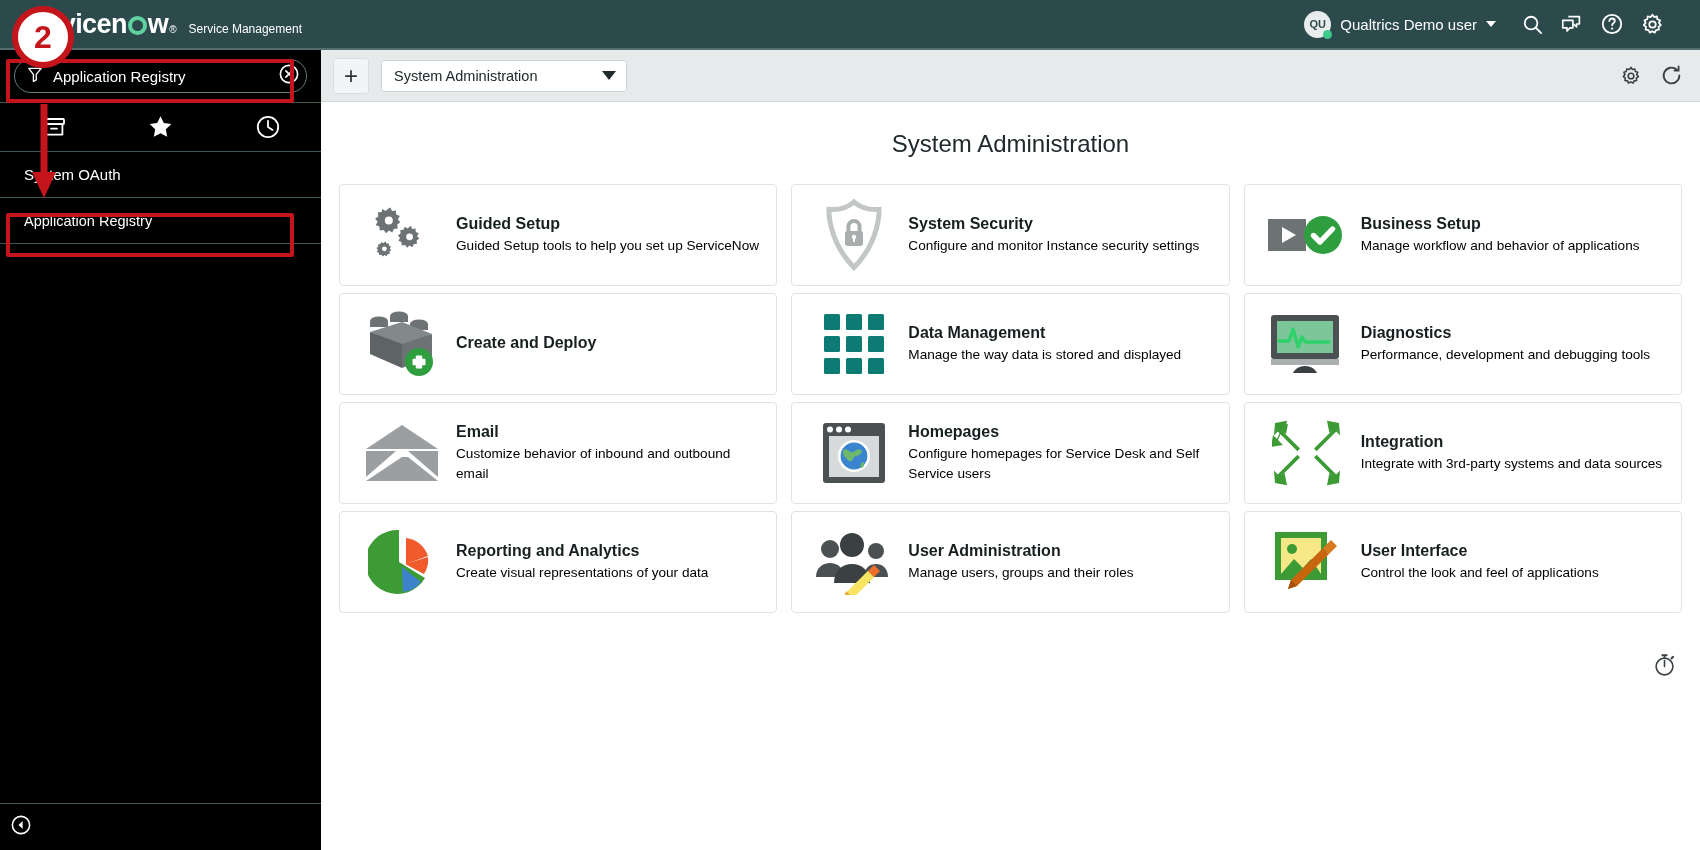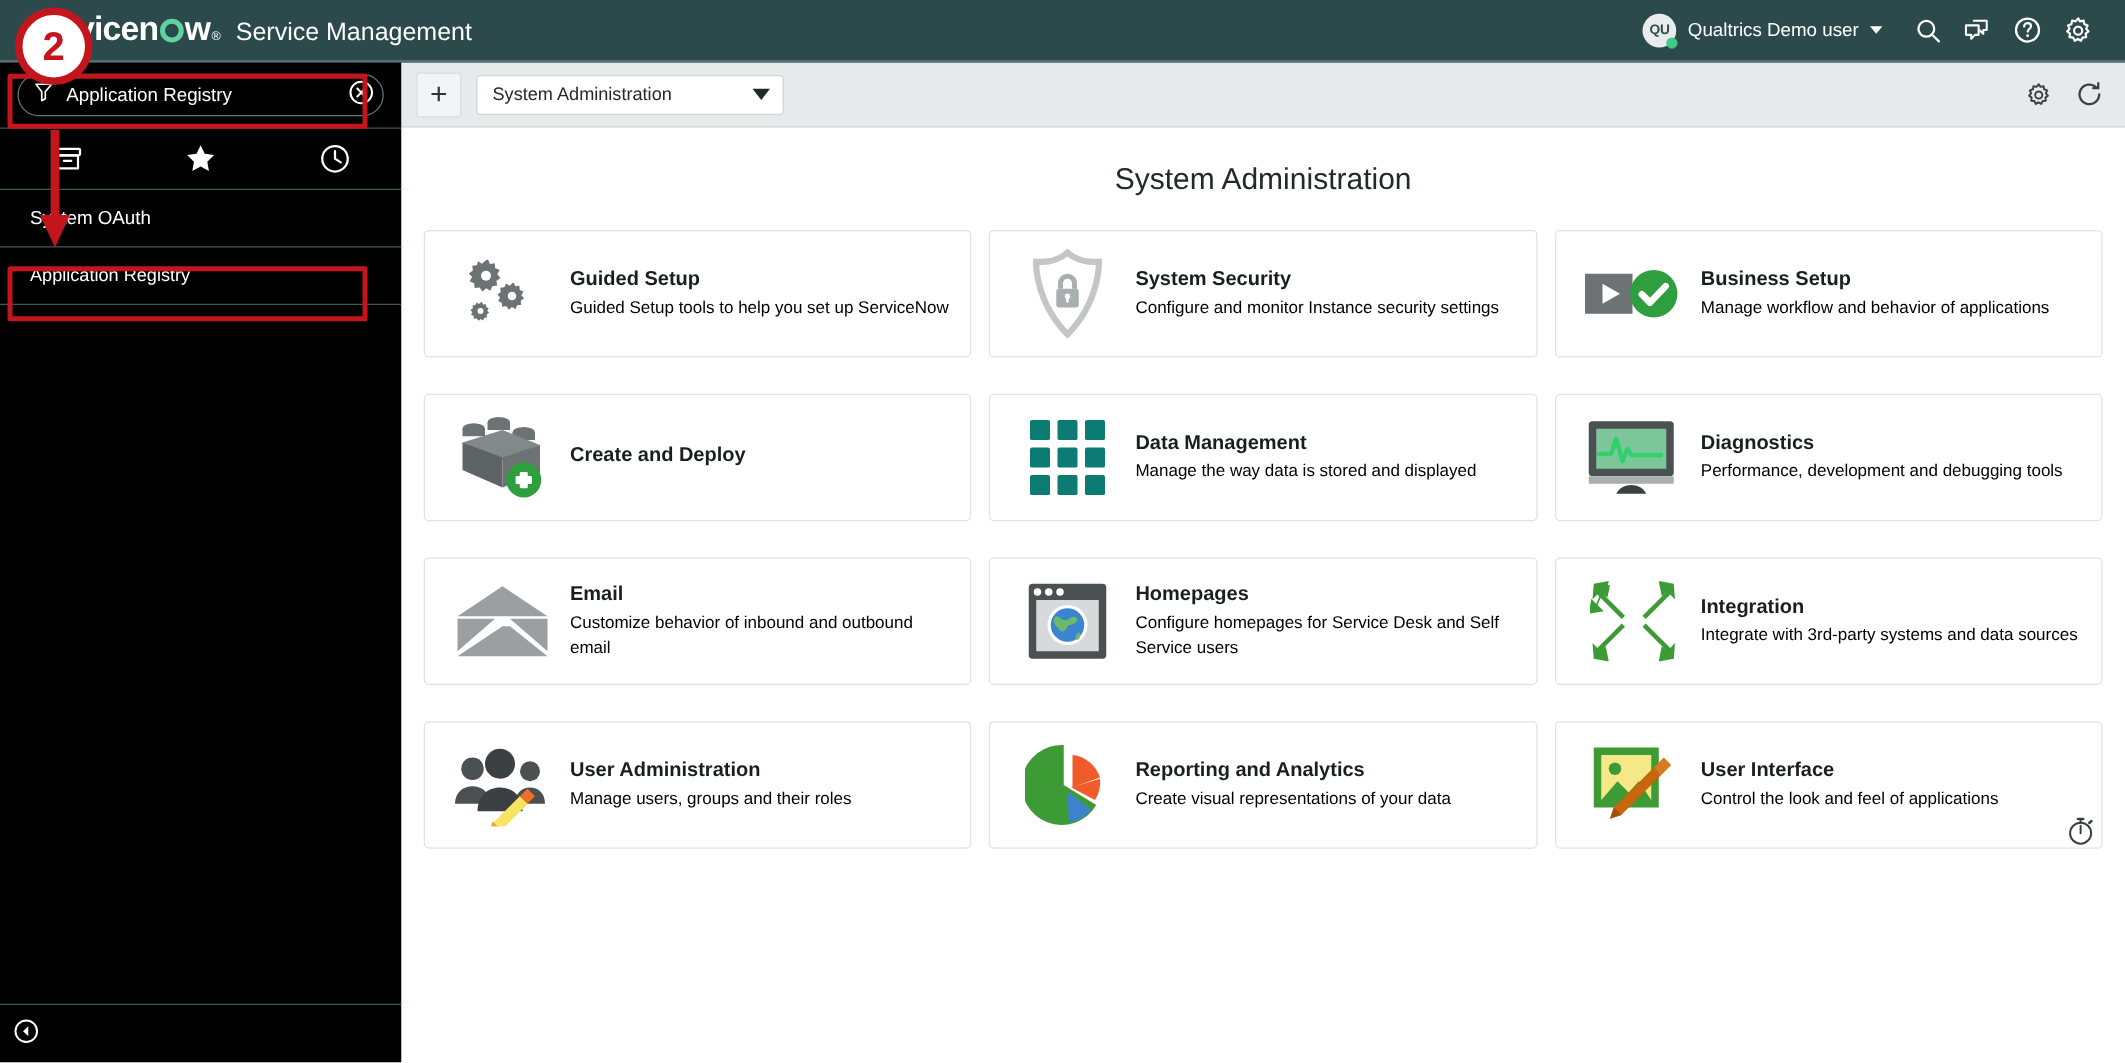--- a/index.html
+++ b/index.html
@@ -21,24 +21,24 @@
     font-size: 27px; font-weight: bold; color: #ffffff;
     letter-spacing: -0.6px; line-height: 1;
   }
   .logo .o-ring {
     display: inline-block; width: 19px; height: 19px;
     border: 4px solid #62d1a0; border-radius: 50%;
     vertical-align: -2px; margin: 0 1px;
   }
   .logo-tm { font-size: 10px; color: #fff; margin-left: 1px; }
   .product-name {
-    color: #ffffff; font-size: 20px; margin-left: 12px; font-weight: normal;
+    color: #ffffff; font-size: 12px; margin-left: 12px; font-weight: normal;
   }
   .banner-right {
-    margin-left: auto; display: flex; align-items: center; padding-right: 18px; gap: 0;
+    margin-left: auto; display: flex; align-items: center; padding-right: 28px; gap: 0;
   }
   .user-chip { display: flex; align-items: center; gap: 9px; margin-right: 16px; cursor: pointer; }
   .avatar {
     position: relative; width: 27px; height: 27px; border-radius: 50%;
     background: #e9ecec; color: #31494b; font-size: 11px; font-weight: bold;
     display: flex; align-items: center; justify-content: center;
   }
   .avatar .presence {
     position: absolute; right: -1px; bottom: -1px; width: 9px; height: 9px;
     border-radius: 50%; background: #3fc98a;
@@ -113,21 +113,21 @@
   .tabbar-right { margin-left: auto; display: flex; align-items: center; gap: 14px; }
   .tabbar-icon { width: 26px; height: 26px; display: flex; align-items: center; justify-content: center; cursor: pointer; }
 
   .content { flex: 1 1 auto; overflow: hidden; position: relative; padding: 0 18px; }
   .page-title {
     text-align: center; font-size: 24px; color: #20292b;
     font-weight: normal; margin: 28px 0 26px 0;
   }
   .card-grid {
     display: grid; grid-template-columns: repeat(3, 1fr);
-    gap: 29px 14px; max-width: 1360px; margin: 0 auto; border-radius: 25px;
+    gap: 7px 14px; max-width: 1360px; margin: 0 auto; border-radius: 25px;
   }
   .card {
     background: #ffffff; border: 1px solid #dfe3e4; border-radius: 4px;
     height: 102px; display: flex; align-items: center;
     padding: 0 16px 0 14px; cursor: pointer; overflow: hidden;
   }
   .card-icon {
     flex: 0 0 96px; height: 74px; display: flex;
     align-items: center; justify-content: center;
   }
@@ -442,20 +442,35 @@
               </svg>
             </div>
             <div class="card-text">
               <div class="card-title">Integration</div>
               <div class="card-desc">Integrate with 3rd-party systems and data sources</div>
             </div>
           </div>
 
           <div class="card">
             <div class="card-icon">
+              <svg width="68" height="68" viewBox="0 0 68 68">
+                <path d="M31 34V2A32 32 0 1 0 57 50z" fill="#3d9b35"></path>
+                <path d="M37 34l22-8A26 26 0 0 0 37 8z" fill="#f15a2b" transform="translate(1,2)"></path>
+                <path d="M37 36l19 10A26 26 0 0 0 60 29z" fill="#f15a2b"></path>
+                <path d="M35 39l1 25a26 26 0 0 0 18-10z" fill="#3f82cc" transform="translate(-1,0)"></path>
+              </svg>
+            </div>
+            <div class="card-text">
+              <div class="card-title">Reporting and Analytics</div>
+              <div class="card-desc">Create visual representations of your data</div>
+            </div>
+          </div>
+
+          <div class="card">
+            <div class="card-icon">
               <svg width="80" height="66" viewBox="0 0 80 66">
                 <circle cx="16" cy="20" r="9" fill="#4b5152"></circle>
                 <path d="M2 48c0-9 6.5-14 14-14s14 5 14 14z" fill="#4b5152"></path>
                 <circle cx="62" cy="22" r="8" fill="#4b5152"></circle>
                 <path d="M50 48c0-8.5 5.5-13 12-13s12 4.5 12 13z" fill="#4b5152"></path>
                 <circle cx="38" cy="16" r="12" fill="#3b4143"></circle>
                 <path d="M20 54c0-12 8-19 18-19s18 7 18 19z" fill="#3b4143"></path>
                 <path d="M74 36l6 6-24 24-8 2 2-8z" fill="#f2d24b" transform="translate(-20,6)"></path>
                 <path d="M54 42l6 6-22 22-8 2 2-8z" fill="#f7e463"></path>
                 <path d="M54 42l6 6 6-6-6-6z" fill="#ee6f2c"></path>
@@ -463,35 +478,20 @@
               </svg>
             </div>
             <div class="card-text">
               <div class="card-title">User Administration</div>
               <div class="card-desc">Manage users, groups and their roles</div>
             </div>
           </div>
 
           <div class="card">
             <div class="card-icon">
-              <svg width="68" height="68" viewBox="0 0 68 68">
-                <path d="M31 34V2A32 32 0 1 0 57 50z" fill="#3d9b35"></path>
-                <path d="M37 34l22-8A26 26 0 0 0 37 8z" fill="#f15a2b" transform="translate(1,2)"></path>
-                <path d="M37 36l19 10A26 26 0 0 0 60 29z" fill="#f15a2b"></path>
-                <path d="M35 39l1 25a26 26 0 0 0 18-10z" fill="#3f82cc" transform="translate(-1,0)"></path>
-              </svg>
-            </div>
-            <div class="card-text">
-              <div class="card-title">Reporting and Analytics</div>
-              <div class="card-desc">Create visual representations of your data</div>
-            </div>
-          </div>
-
-          <div class="card">
-            <div class="card-icon">
               <svg width="72" height="68" viewBox="0 0 72 68">
                 <rect x="4" y="4" width="52" height="48" fill="#3d9b35"></rect>
                 <rect x="10" y="10" width="40" height="36" fill="#f7e887"></rect>
                 <circle cx="21" cy="21" r="5" fill="#3d9b35"></circle>
                 <path d="M10 46l13-15 9 9 8-9 10 15z" fill="#3d9b35"></path>
                 <path d="M52 20l6 6-32 32-9 3 3-9z" fill="#c8660f"></path>
                 <path d="M52 20l6 6 8-8-6-6z" fill="#d9791f"></path>
                 <path d="M20 52l-3 9 9-3z" fill="#a84f09"></path>
               </svg>
             </div>

